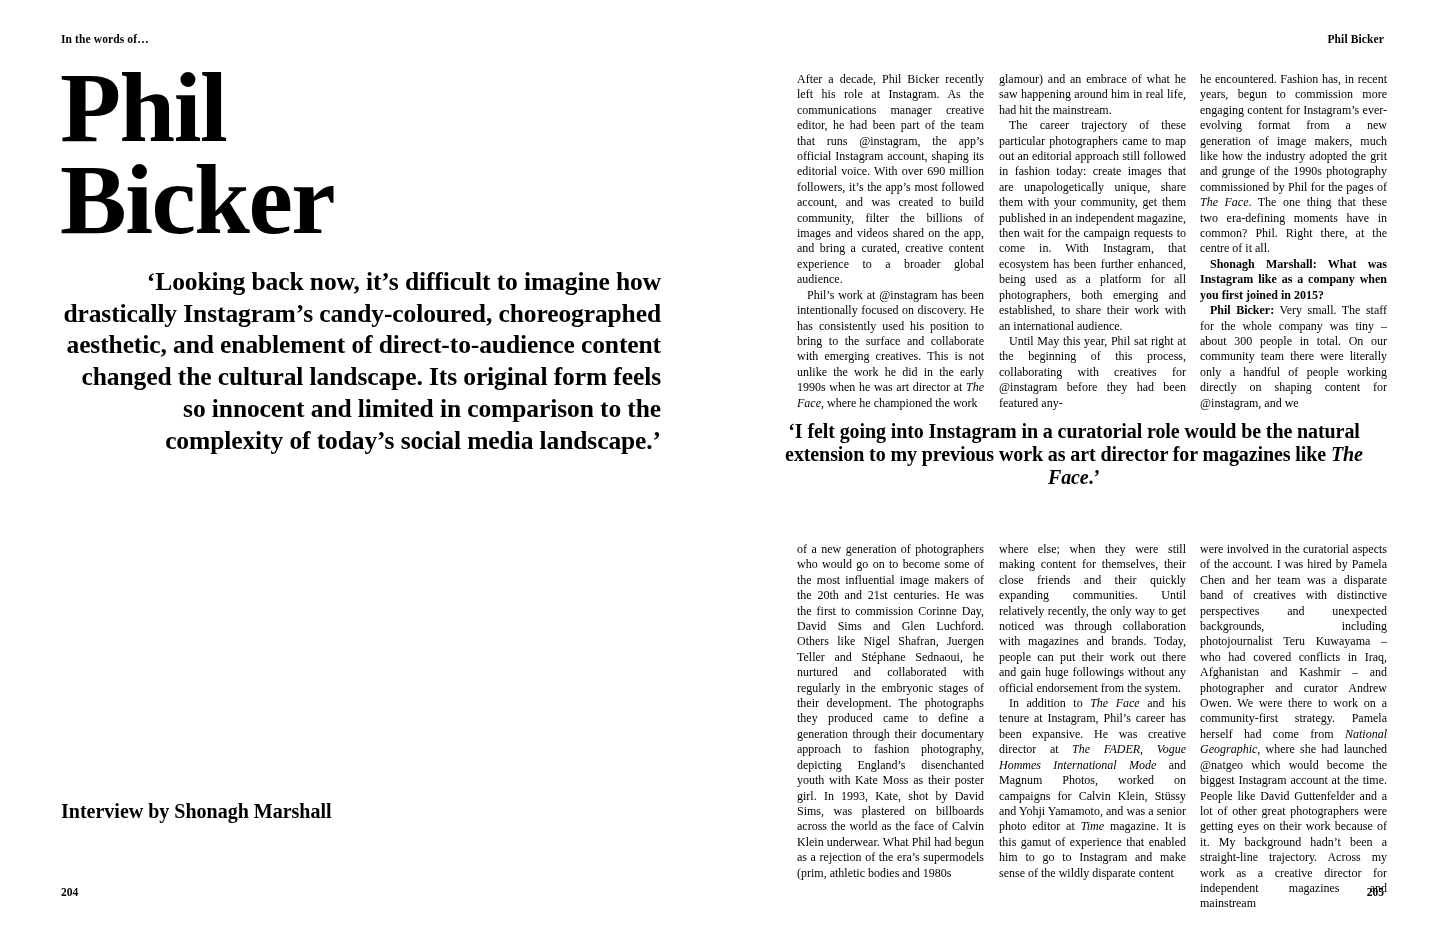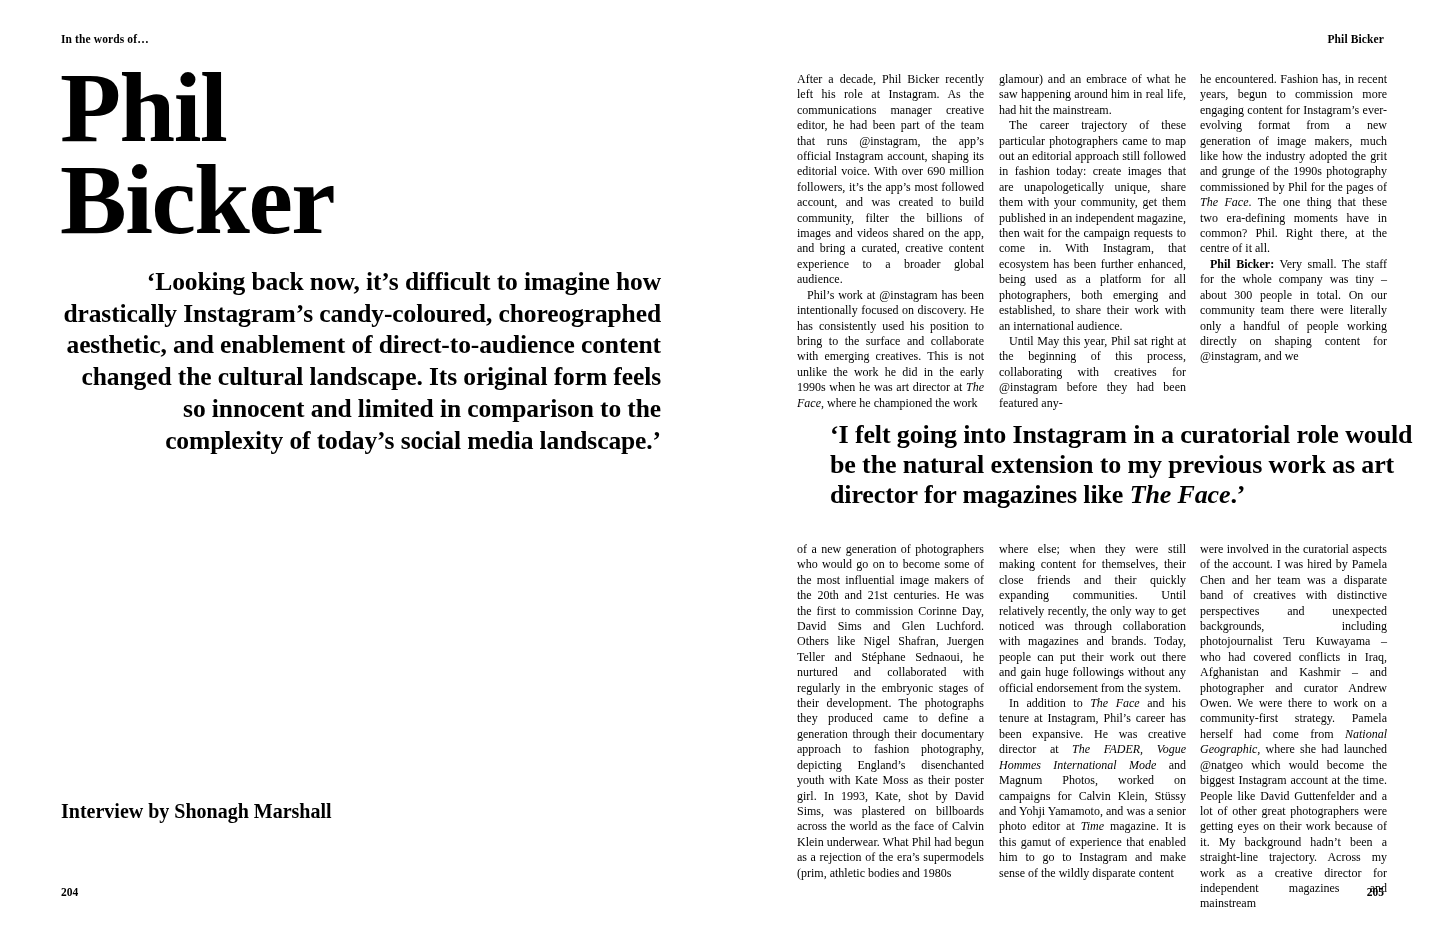--- a/index.html
+++ b/index.html
@@ -89,27 +89,27 @@
   .block-top .col { top: 72px; width: 187px; }
   .c1 { left: 797px; }
   .c2 { left: 999px; }
   .c3 { left: 1200px; }
 
   .block-bottom .col { top: 542px; width: 187px; }
 
   
   .pullquote {
     position: absolute;
-    left: 830px;
+    left: 778px;
     top: 420px;
     width: 592px;
-    font-size: 26px;
+    font-size: 20px;
     line-height: 1.16;
     font-weight: bold;
-    text-align: left;
+    text-align: center;
     letter-spacing: -0.005em;
   }
 
   i, .it { font-style: italic; }
   b, .bd { font-weight: bold; }
 </style>
 </head>
 <body>
 
 <div class="page">
@@ -131,20 +131,21 @@
         <p>After a decade, Phil Bicker recently left his role at Instagram. As the communications manager creative editor, he had been part of the team that runs @instagram, the app’s official Instagram account, shaping its editorial voice. With over 690 million followers, it’s the app’s most followed account, and was created to build community, filter the billions of images and videos shared on the app, and bring a curated, creative content experience to a broader global audience.</p>
         <p>Phil’s work at @instagram has been intentionally focused on discovery. He has consistently used his position to bring to the surface and collaborate with emerging creatives. This is not unlike the work he did in the early 1990s when he was art director at <i>The Face</i>, where he championed the work</p>
       </div>
     <div class="col c2">
         <p>glamour) and an embrace of what he saw happening around him in real life, had hit the mainstream.</p>
         <p>The career trajectory of these particular photographers came to map out an editorial approach still followed in fashion today: create images that are unapologetically unique, share them with your community, get them published in an independent magazine, then wait for the campaign requests to come in. With Instagram, that ecosystem has been further enhanced, being used as a platform for all photographers, both emerging and established, to share their work with an international audience.</p>
         <p>Until May this year, Phil sat right at the beginning of this process, collaborating with creatives for @instagram before they had been featured any-</p>
       </div>
     <div class="col c3">
         <p>he encountered. Fashion has, in recent years, begun to commission more engaging content for Instagram’s ever-evolving format from a new generation of image makers, much like how the industry adopted the grit and grunge of the 1990s photography commissioned by Phil for the pages of <i>The Face</i>. The one thing that these two era-defining moments have in common? Phil. Right there, at the centre of it all.</p>
+        <p><b>Shonagh Marshall: What was Instagram like as a company when you first joined in 2015?</b></p>
         <p><b>Phil Bicker:</b> Very small. The staff for the whole company was tiny – about 300 people in total. On our community team there were literally only a handful of people working directly on shaping content for @instagram, and we</p>
       </div>
   </div>
 
   <div class="pullquote">
     <span>‘I felt going into Instagram in a curatorial role would be the natural extension to my previous work as art director for magazines like </span><i>The Face</i><span>.’</span>
   </div>
 
   <div class="block-bottom">
     <div class="col c1">

